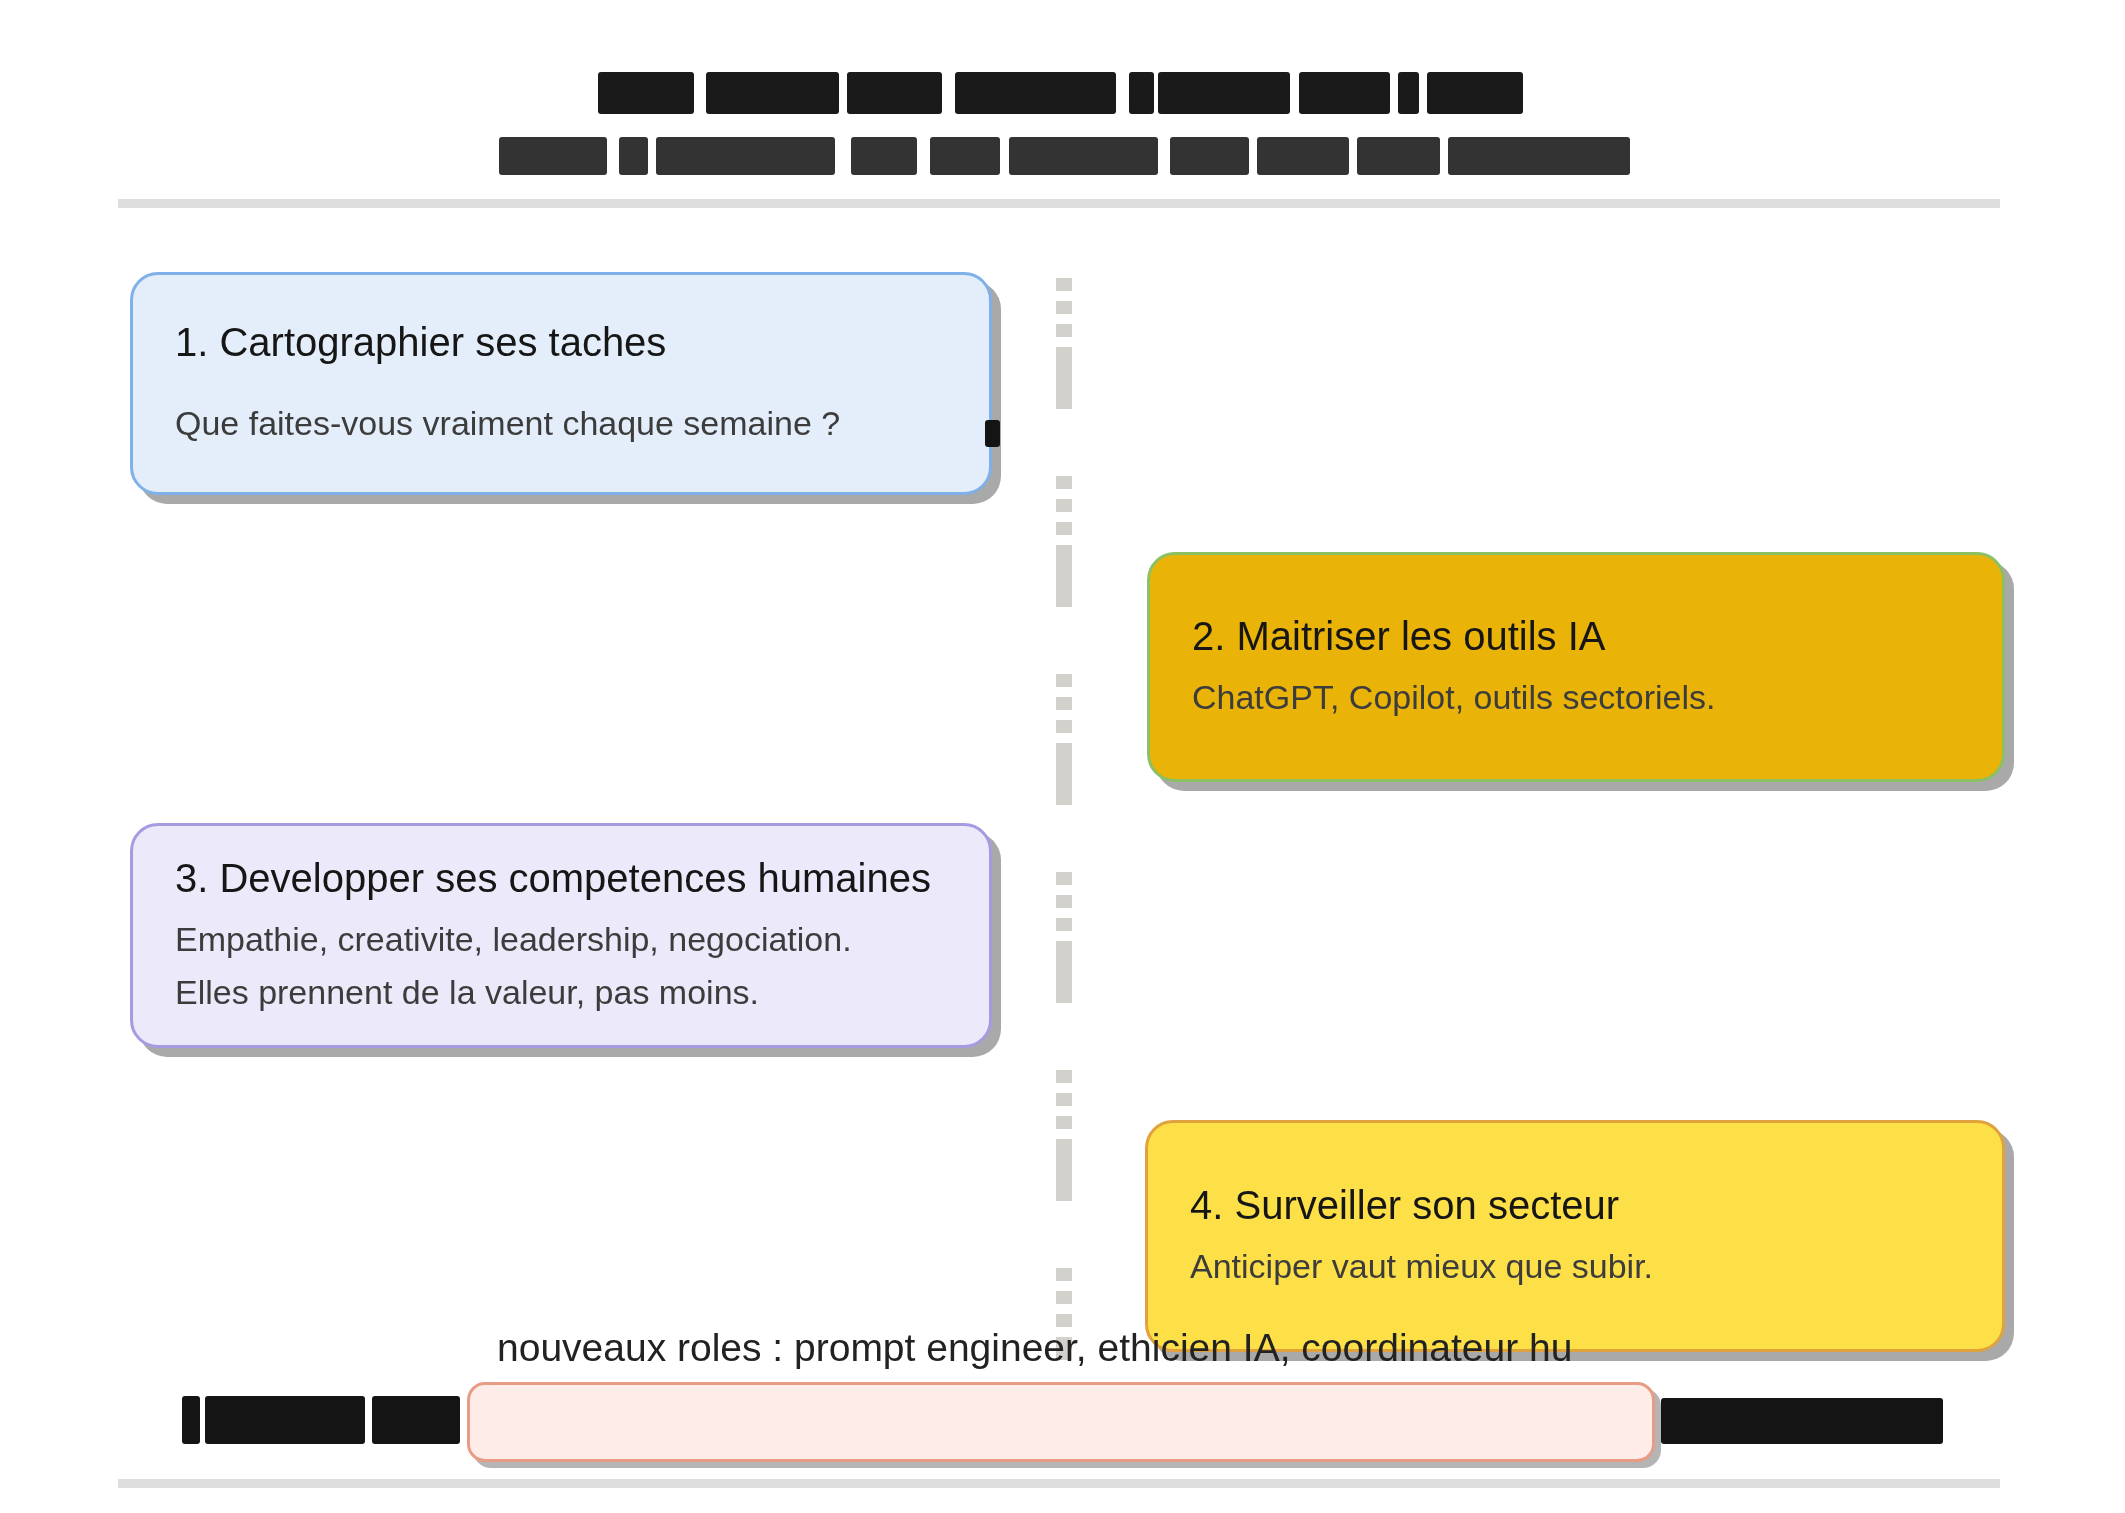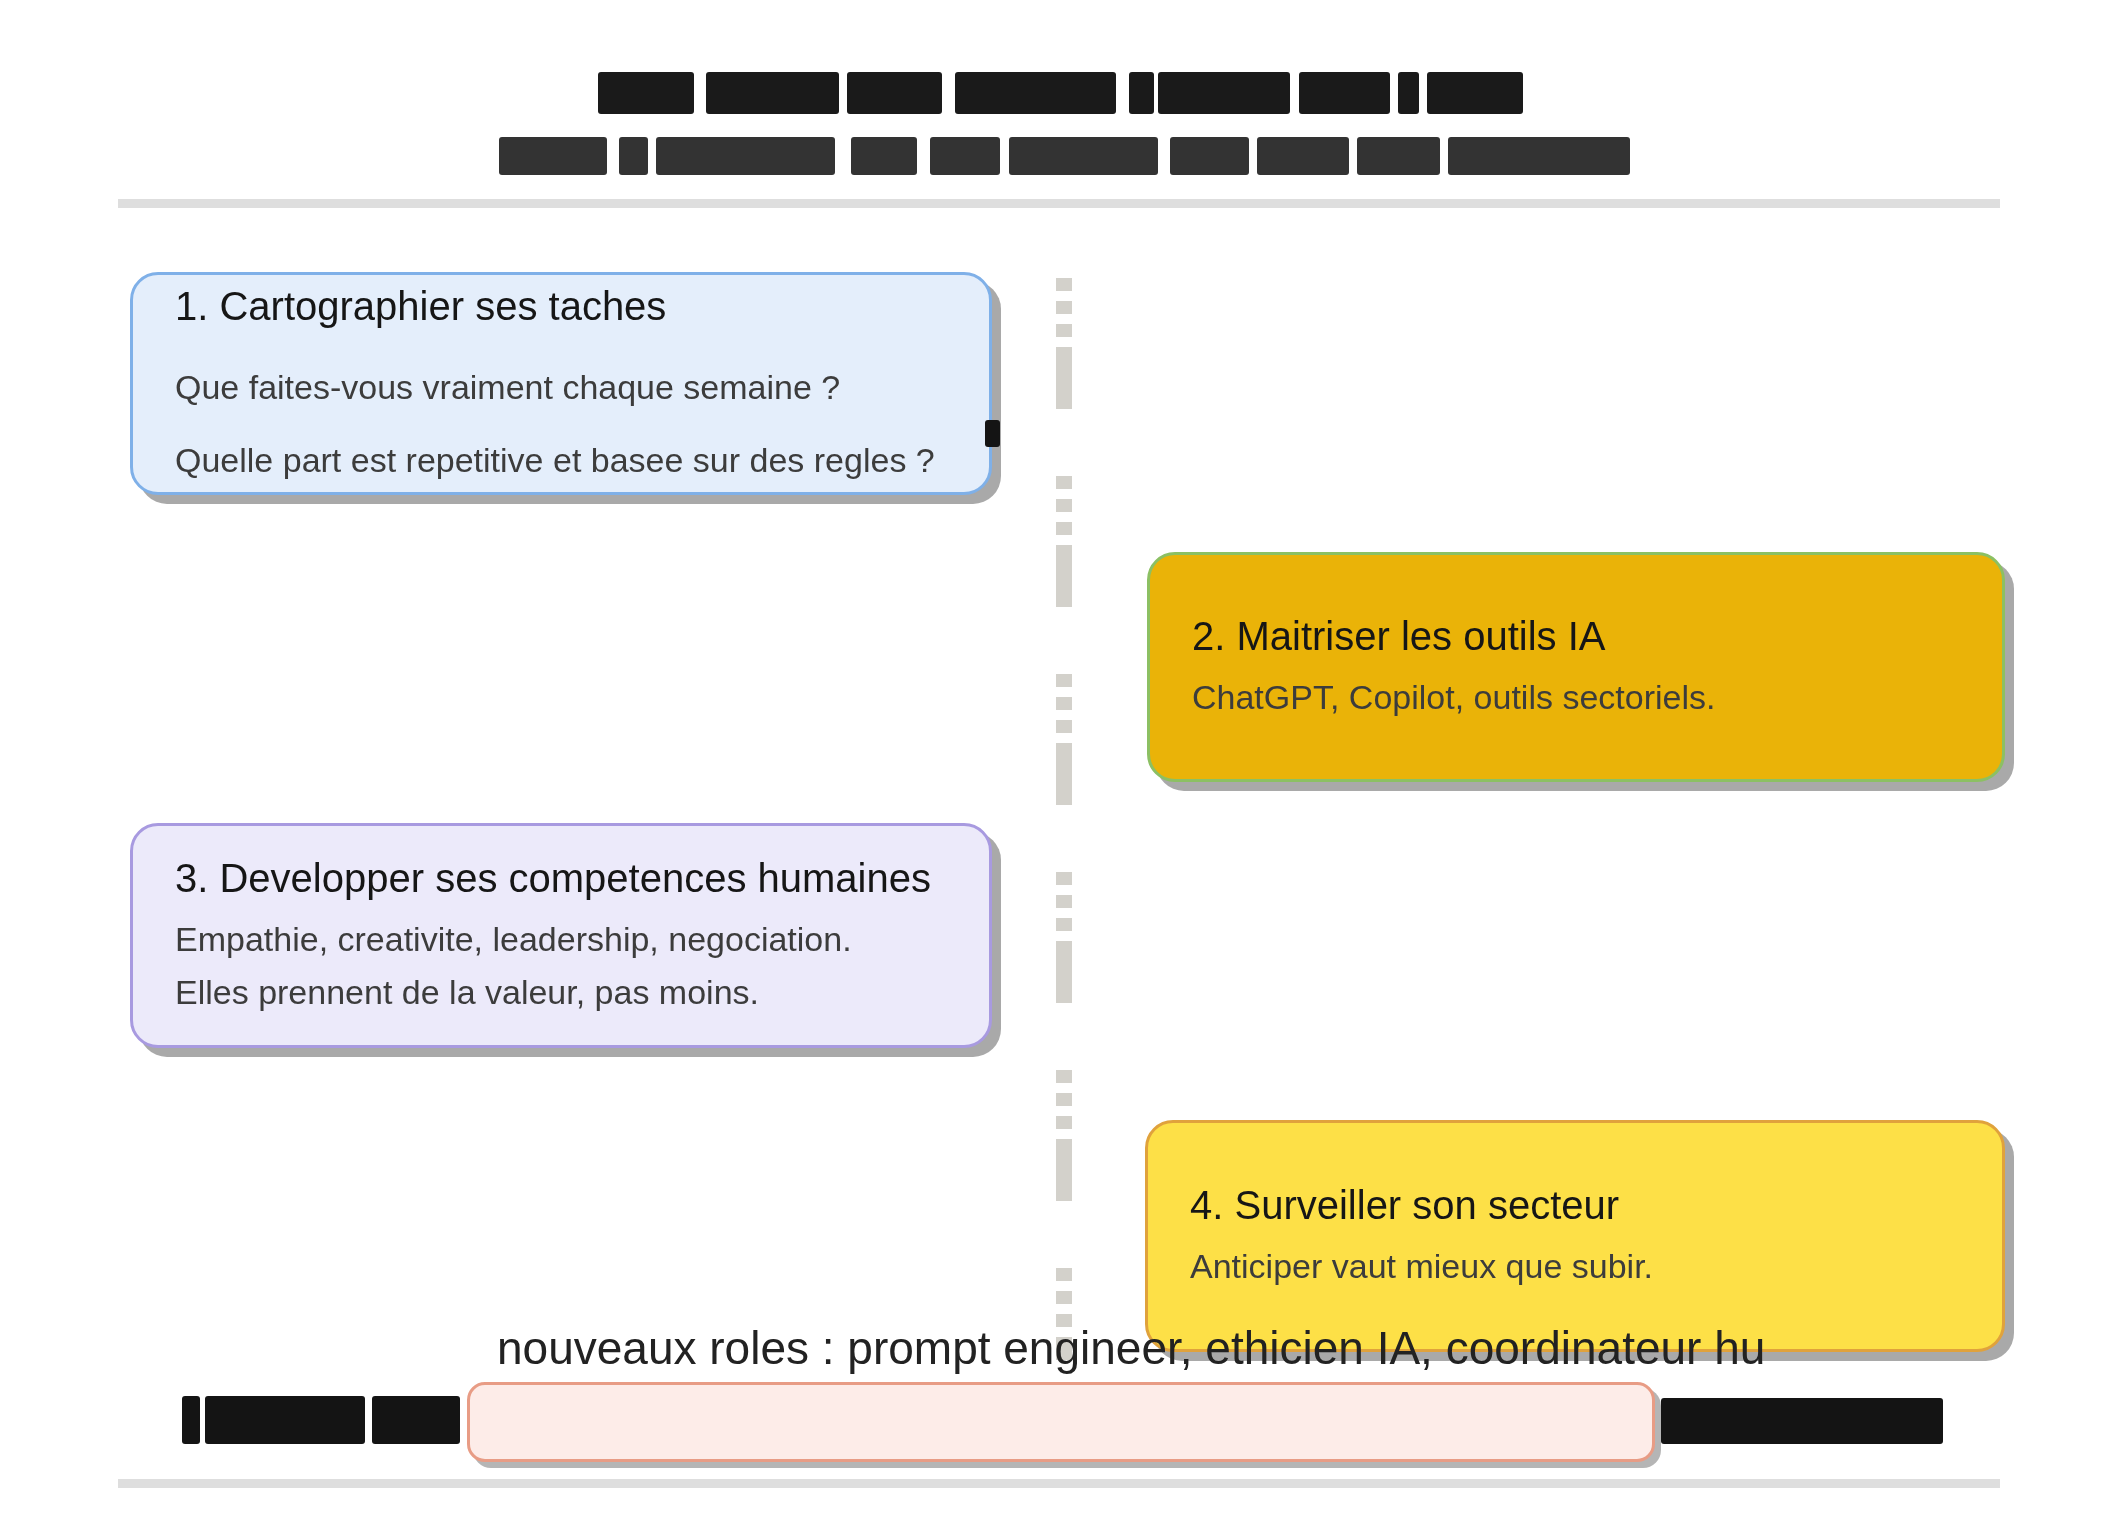--- a/index.html
+++ b/index.html
@@ -46,21 +46,21 @@
     font-size:34px;line-height:1.55;color:#3c3c3c;white-space:nowrap;
   }
   
   .step5-box{
     position:absolute;left:467px;top:1382px;width:1188px;height:80px;
     box-sizing:border-box;border:3px solid;border-radius:18px;
     box-shadow:6px 6px 0 0 #b5b5b5;
   }
   .step5-text{
     position:absolute;left:497px;top:1325px;
-    font-size:46px;line-height:46px;color:#222222;white-space:nowrap;
+    font-size:39px;line-height:46px;color:#222222;white-space:nowrap;
   }
   
   .blob-layer{position:absolute;left:0;top:0;width:100%;height:100%;pointer-events:none;}
   .blob{position:absolute;border-radius:3px;}
 </style>
 </head>
 <body>
 
 <div class="page">
 
@@ -89,21 +89,20 @@
     </div>
 
   <div class="divider top" style="background-color: rgb(222, 222, 222);"></div>
   <div class="divider bottom" style="background-color: rgb(222, 222, 222);"></div>
 
   <div class="connector" style="--dash-color: #d3d1cb;"></div>
 
   <div class="step-box step1" style="background-color: rgb(228, 238, 251); border-color: rgb(127, 176, 232); gap: 20px;">
     <div class="step-title">1. Cartographier ses taches</div>
     <div class="step-line">Que faites-vous vraiment chaque semaine ?</div>
-    <div class="step-line">Quelle part est repetitive et basee sur des regles ?</div>
   </div>
 
   <div class="step-box step2" style="background-color: #eab308; border-color: rgb(140, 192, 99);">
     <div class="step-title">2. Maitriser les outils IA</div>
     <div class="step-line">ChatGPT, Copilot, outils sectoriels.</div>
   </div>
 
   <div class="step-box step3" style="background-color: rgb(236, 234, 250); border-color: rgb(168, 154, 224);">
     <div class="step-title">3. Developper ses competences humaines</div>
     <div class="step-line">Empathie, creativite, leadership, negociation.</div>

